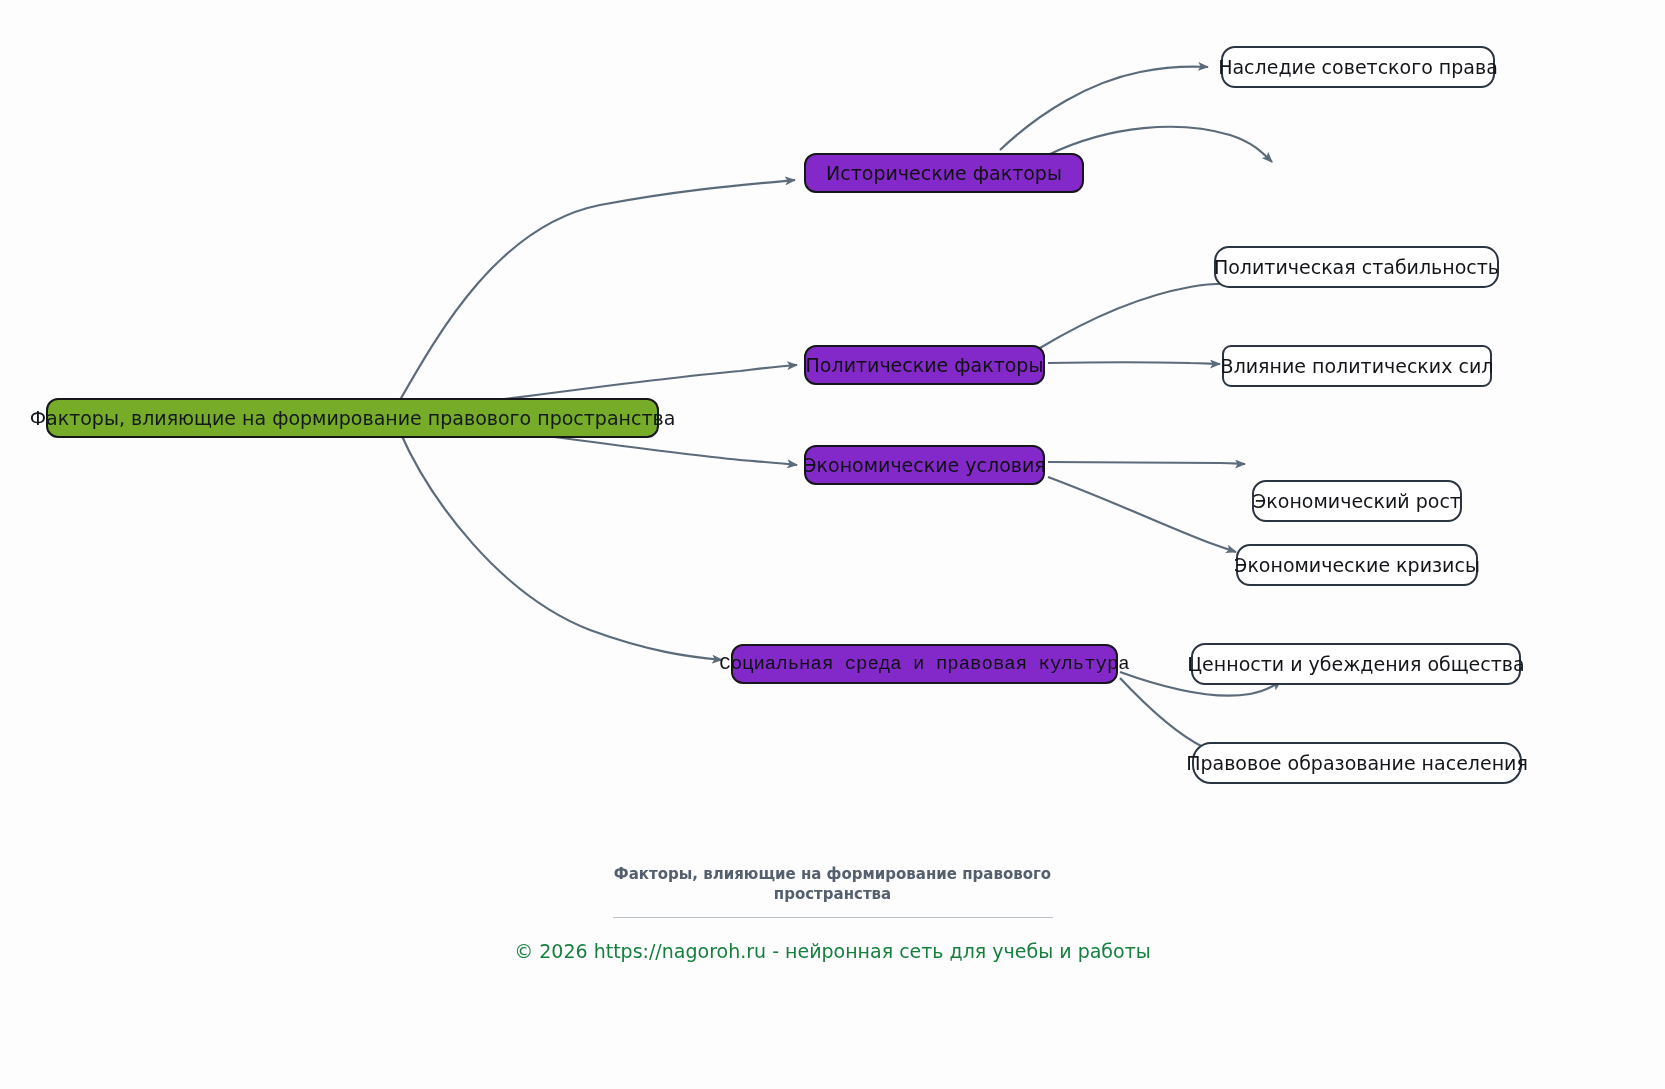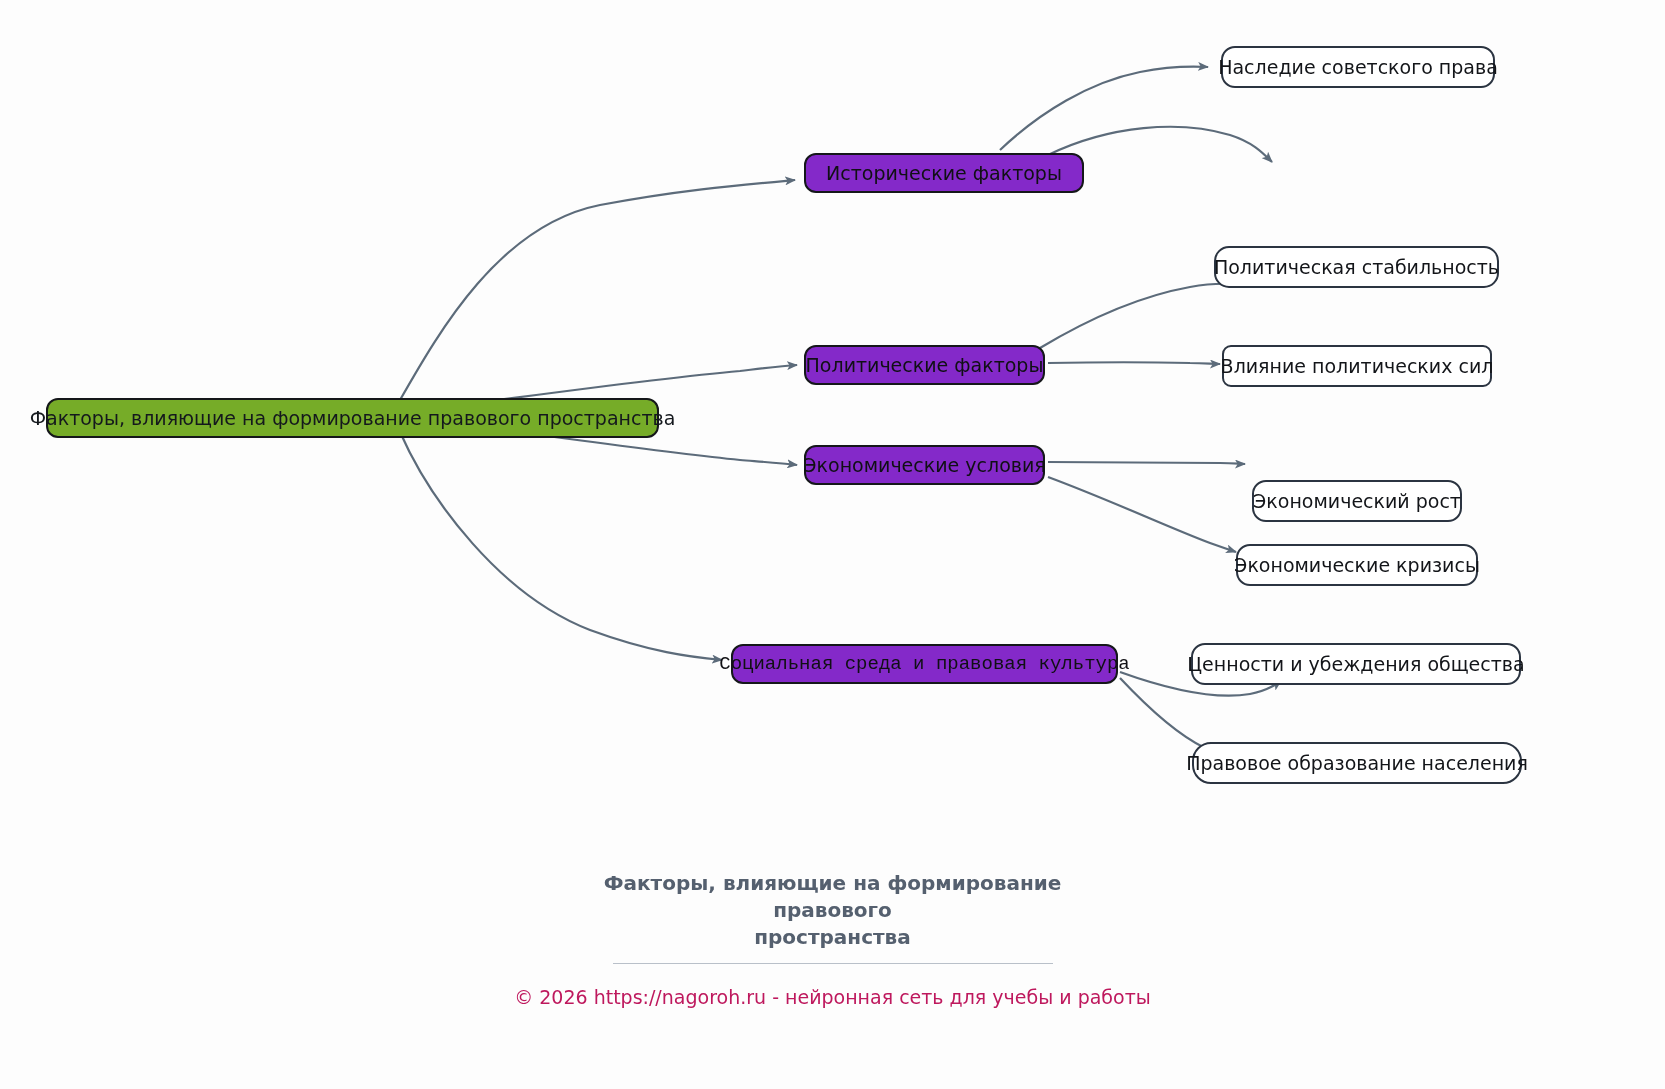--- a/index.html
+++ b/index.html
@@ -61,38 +61,38 @@
     padding: 0 24px;
     height: 42px;
   }
   #footer {
     position: absolute;
     left: 0;
     width: 1665px;
     text-align: center;
   }
   .footer-title {
-    font-size: 20px;
+    font-size: 15px;
     font-weight: bold;
     color: #55606f;
     line-height: 1.35;
     max-width: 520px;
-    margin: 8px auto;
+    margin: 2px auto;
     white-space: pre-line;
   }
   .footer-rule {
     width: 440px;
     height: 1px;
     background: #b9c0c9;
     margin: 12px auto 0 auto;
   }
   .footer-copy {
     margin-top: 22px;
     font-size: 19px;
-    color: #be185d;
+    color: #15803d;
   }
 </style>
 </head>
 <body>
 
 <div id="canvas">
 
   <svg id="edges" viewBox="0 0 1665 1089">
     <defs>
       <marker id="arrow" markerWidth="11" markerHeight="9" refX="10" refY="4.5" orient="auto" markerUnits="userSpaceOnUse">

